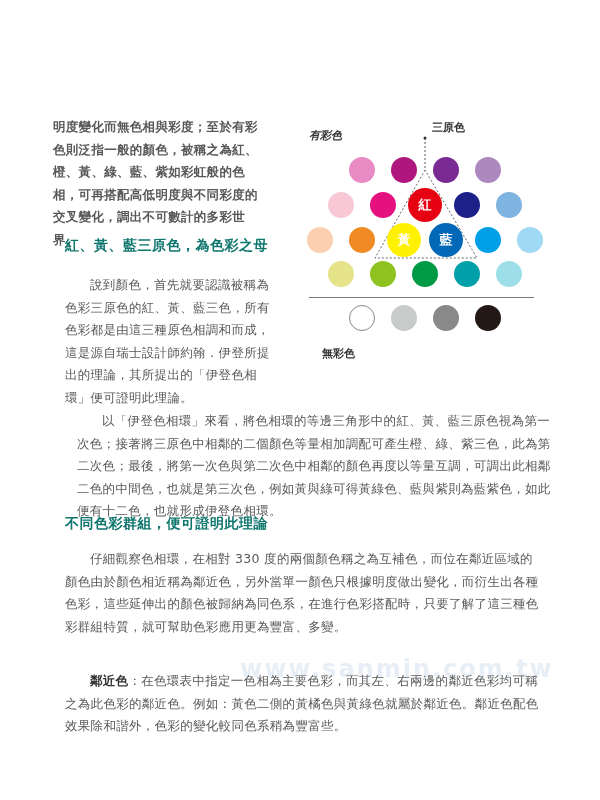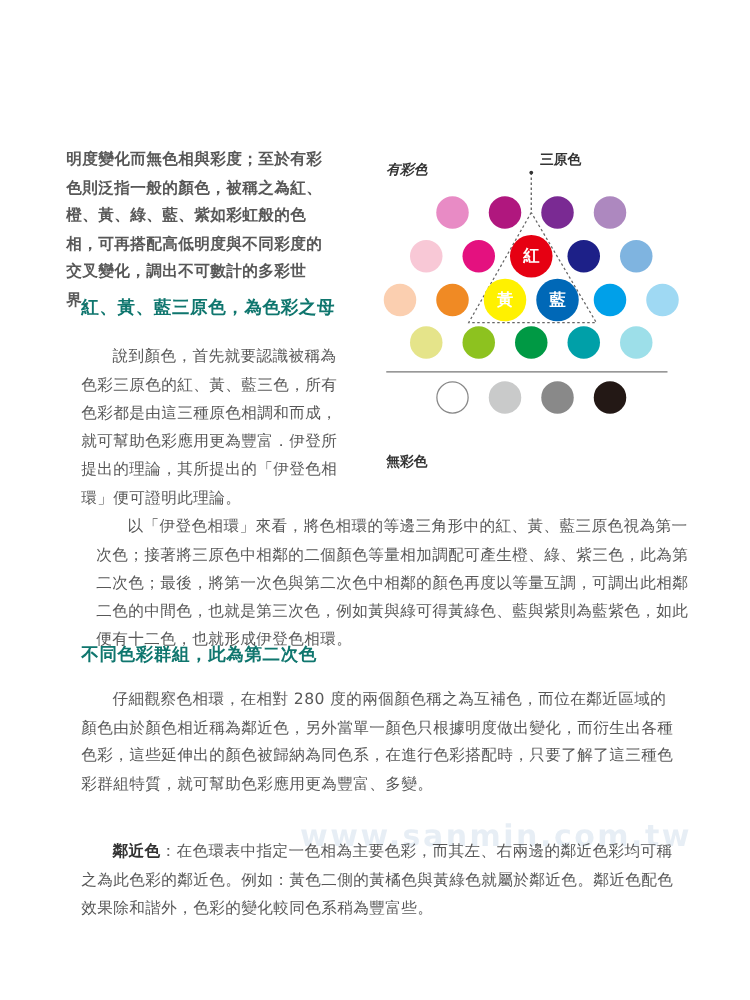--- a/index.html
+++ b/index.html
@@ -17,26 +17,26 @@
   .watermark { position:absolute; left:240px; top:655px; font-size:24px; color:rgba(120,160,200,0.18);
                font-weight:bold; letter-spacing:2px; }
 </style>
 </head>
 <body>
 
 <div class="p" style="left:53px; top:116px; width:210px;font-weight:bold;">明度變化而無色相與彩度；至於有彩色則泛指一般的顏色，被稱之為紅、橙、黃、綠、藍、紫如彩虹般的色相，可再搭配高低明度與不同彩度的交叉變化，調出不可數計的多彩世界。</div>
 
 <div class="h" style="left:65px; top:237px;">紅、黃、藍三原色，為色彩之母</div>
 
-<div class="p indent" style="left:65px; top:274px; width:210px;">說到顏色，首先就要認識被稱為色彩三原色的紅、黃、藍三色，所有色彩都是由這三種原色相調和而成，就可幫助色彩應用更為豐富．伊登所提出的理論，其所提出的「伊登色相環」便可證明此理論。</div>
+<div class="p indent" style="left:65px; top:274px; width:210px;">說到顏色，首先就要認識被稱為色彩三原色的紅、黃、藍三色，所有色彩都是由這三種原色相調和而成，這是源自瑞士設計師約翰．伊登所提出的理論，其所提出的「伊登色相環」便可證明此理論。</div>
 
 <div>
   <div class="wheel-label" style="left:309px; top:128px;font-style:italic;">有彩色</div>
   <div class="wheel-label" style="left:432px; top:120px;">三原色</div>
-  <div class="wheel-label" style="left:309px; top:346px;margin-top:16px;">無彩色</div>
+  <div class="wheel-label" style="left:322px; top:346px;">無彩色</div>
 
   <svg style="position:absolute; left:0; top:0;" width="600" height="800">
     <line x1="425" y1="138" x2="425" y2="170" stroke="#555" stroke-width="1" stroke-dasharray="2,2"></line>
     <circle cx="425" cy="138" r="1.5" fill="#333"></circle>
     <polyline points="425,170 375,258 477,258 425,170" fill="none" stroke="#666" stroke-width="1" stroke-dasharray="2,2"></polyline>
   </svg>
 
   <div id="dots">
       <div class="dot" style="left: 349px; top: 157px; background: rgb(232, 139, 197);"></div>
       <div class="dot" style="left: 391px; top: 157px; background: rgb(176, 23, 126);"></div>
@@ -61,21 +61,21 @@
       <div class="dot" style="left: 349px; top: 305px; background: rgb(255, 255, 255); border: 1px solid rgb(136, 136, 136); box-sizing: border-box;"></div>
       <div class="dot" style="left: 391px; top: 305px; background: rgb(201, 202, 202);"></div>
       <div class="dot" style="left: 433px; top: 305px; background: rgb(137, 137, 137);"></div>
       <div class="dot" style="left: 475px; top: 305px; background: rgb(35, 24, 21);"></div>
     </div>
   <div class="sep"></div>
 </div>
 
 <div class="p indent" style="left:77px; top:410px; width:478px;">以「伊登色相環」來看，將色相環的等邊三角形中的紅、黃、藍三原色視為第一次色；接著將三原色中相鄰的二個顏色等量相加調配可產生橙、綠、紫三色，此為第二次色；最後，將第一次色與第二次色中相鄰的顏色再度以等量互調，可調出此相鄰二色的中間色，也就是第三次色，例如黃與綠可得黃綠色、藍與紫則為藍紫色，如此便有十二色，也就形成伊登色相環。</div>
 
-<div class="h" style="left:65px; top:515px;">不同色彩群組，此為第二次色</div>
+<div class="h" style="left:65px; top:515px;">不同色彩群組，便可證明此理論</div>
 
-<div class="p indent" style="left:65px; top:548px; width:478px;">仔細觀察色相環，在相對 280 度的兩個顏色稱之為互補色，而位在鄰近區域的顏色由於顏色相近稱為鄰近色，另外當單一顏色只根據明度做出變化，而衍生出各種色彩，這些延伸出的顏色被歸納為同色系，在進行色彩搭配時，只要了解了這三種色彩群組特質，就可幫助色彩應用更為豐富、多變。</div>
+<div class="p indent" style="left:65px; top:548px; width:478px;">仔細觀察色相環，在相對 330 度的兩個顏色稱之為互補色，而位在鄰近區域的顏色由於顏色相近稱為鄰近色，另外當單一顏色只根據明度做出變化，而衍生出各種色彩，這些延伸出的顏色被歸納為同色系，在進行色彩搭配時，只要了解了這三種色彩群組特質，就可幫助色彩應用更為豐富、多變。</div>
 
 <div class="watermark">www.sanmin.com.tw</div>
 
 <div class="p indent" style="left:65px; top:670px; width:478px;">
   <span class="hl">鄰近色</span><span>：在色環表中指定一色相為主要色彩，而其左、右兩邊的鄰近色彩均可稱之為此色彩的鄰近色。例如：黃色二側的黃橘色與黃綠色就屬於鄰近色。鄰近色配色效果除和諧外，色彩的變化較同色系稍為豐富些。</span>
 </div>
 
 </body></html>

